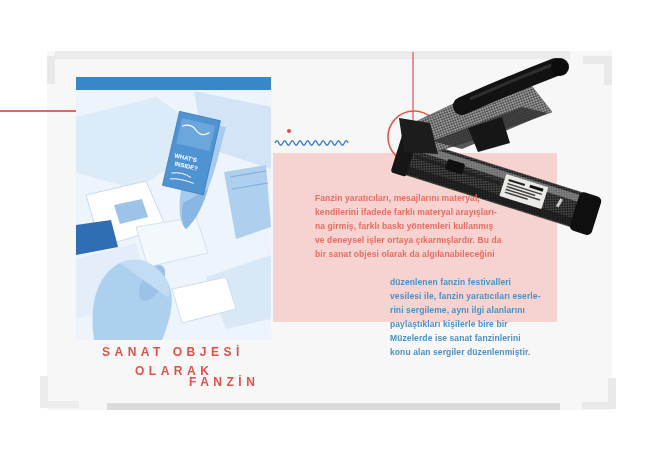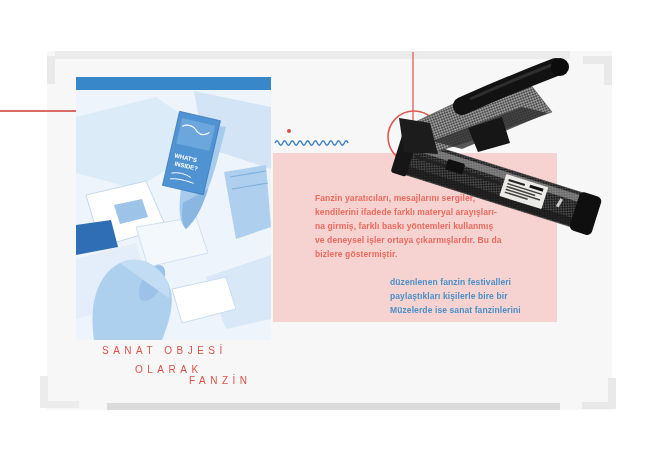--- a/index.html
+++ b/index.html
@@ -19,21 +19,21 @@
   .br-foot{left:582px;top:402px;width:34px;height:7px;background:#e9e9e9;}
   
   .red-hline{left:0;top:110px;width:76px;height:2px;background:#db6a62;}
   
   .photo{left:76px;top:77px;width:195px;height:263px;}
   
   .pink-box{left:273px;top:153px;width:284px;height:169px;background:#f6d3d0;}
   
   .deco{left:0;top:0;width:667px;height:464px;pointer-events:none;}
   
-  .title-line{color:#e0514a;font-size:10px;font-weight:400;letter-spacing:4.5px;white-space:nowrap;}
+  .title-line{color:#e0514a;font-size:12px;font-weight:700;letter-spacing:4.5px;white-space:nowrap;}
   .t1{left:102px;top:345px;}
   .t2{left:135px;top:364px;}
   .t3{left:189px;top:375px;}
   
   .para{font-size:8.5px;font-weight:700;letter-spacing:.1px;}
   .para div{height:14px;line-height:14px;white-space:nowrap;}
   .para-red{left:315px;top:191px;color:#ec6a5e;}
   .para-blue{left:390px;top:275px;color:#4a90c8;}
 </style>
 </head>
@@ -143,26 +143,29 @@
       <path d="M470,99 C502,85 528,74 552,65" stroke="#3a3a3a" stroke-width="3" fill="none" opacity="0.7"></path>
       <circle cx="560" cy="67" r="9" fill="#0c0c0c"></circle>
     </g>
   </svg>
 
   <div class="abs title-line t1">SANAT OBJESİ</div>
   <div class="abs title-line t2">OLARAK</div>
   <div class="abs title-line t3">FANZİN</div>
 
   <div class="abs para para-red">
-    <div>Fanzin yaratıcıları, mesajlarını sergiler,</div>
+    <div>Fanzin yaratıcıları, mesajlarını materyal,</div>
     <div>kendilerini ifadede farklı materyal arayışları-</div>
     <div>na girmiş, farklı baskı yöntemleri kullanmış</div>
     <div>ve deneysel işler ortaya çıkarmışlardır. Bu da</div>
-    <div>bizlere göstermiştir.</div>
+    <div>bir sanat objesi olarak da algılanabileceğini</div>
   </div>
 
   <div class="abs para para-blue">
     <div>düzenlenen fanzin festivalleri</div>
+    <div>vesilesi ile, fanzin yaratıcıları eserle-</div>
+    <div>rini sergileme, aynı ilgi alanlarını</div>
     <div>paylaştıkları kişilerle bire bir</div>
     <div>Müzelerde ise sanat fanzinlerini</div>
+    <div>konu alan sergiler düzenlenmiştir.</div>
   </div>
 
 </div>
 
 </body></html>

